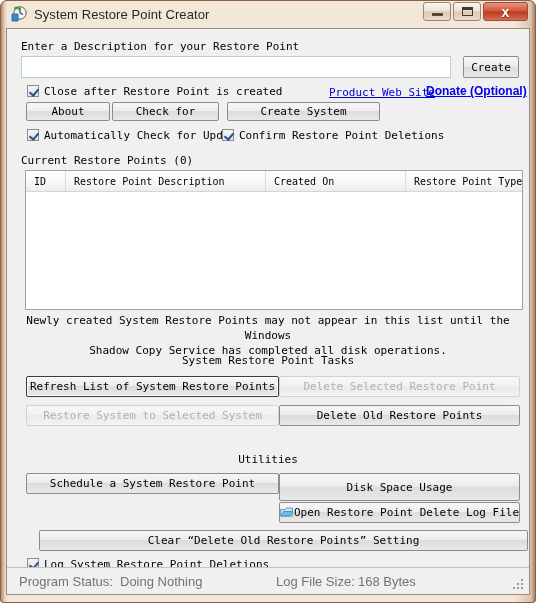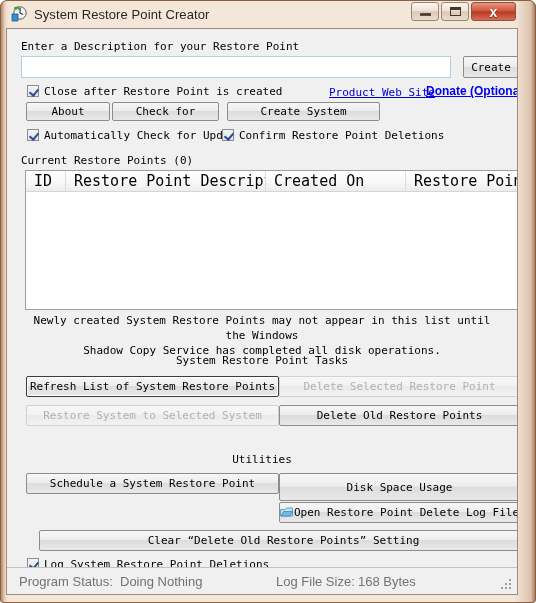--- a/index.html
+++ b/index.html
@@ -14,21 +14,21 @@
 
   
   .window {
     position: absolute; left: 0; top: 0;
     width: 536px; height: 603px;
     box-sizing: border-box;
     background: linear-gradient(to right,
        #a97b5c 0%, #c59b7c 2px, #e8d6c6 5px, #f3e7da 8px,
        #f3e7da 96%, #dcc3ad 99%, #9e7152 100%);
     border-radius: 7px 7px 4px 4px;
-    padding: 0 18px 6px 6px;
+    padding: 0 6px 6px 6px;
   }
   .window-outline {
     position: absolute; left:0; top:0; width:536px; height:603px;
     box-sizing:border-box;
     border: 1px solid #8a6144;
     border-radius: 7px 7px 4px 4px;
     pointer-events: none;
   }
 
   
@@ -191,21 +191,21 @@
   .lv-header {
     display: flex;
     height: 20px;
     background: linear-gradient(to bottom, #ffffff 0%, #f7f7f7 60%, #ececec 100%);
     border-bottom: 1px solid #d6d6d6;
   }
   .lv-col {
     box-sizing: border-box;
     border-right: 1px solid #dcdcdc;
     font-family: "DejaVu Sans Mono", monospace;
-    font-size: 15px;
+    font-size: 10px;
     color: #000;
     display: flex; align-items: center;
     padding-left: 8px;
     white-space: nowrap;
     overflow: hidden;
   }
   .lv-body { background: #fff; height: calc(100% - 21px); }
 
   
   .caption {

